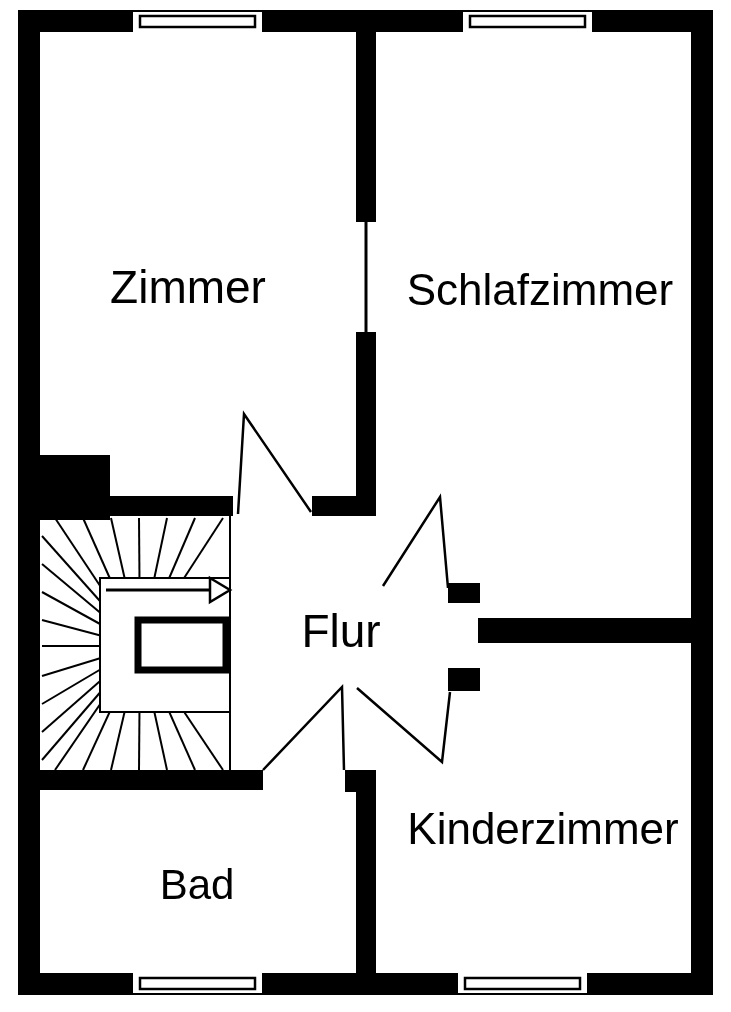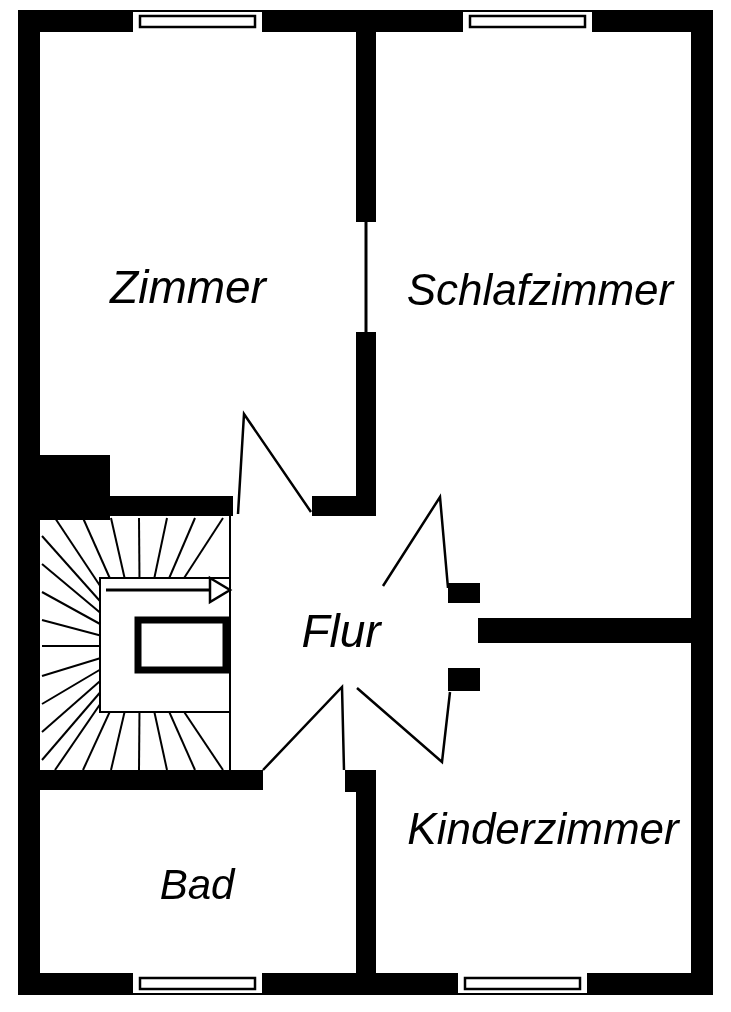--- a/index.html
+++ b/index.html
@@ -2,21 +2,20 @@
 <html><head>
 <meta charset="utf-8">
 <style>
   html, body { margin: 0; padding: 0; background: #ffffff; }
   .stage {
     position: relative;
     width: 731px;
     height: 1012px;
     background: #ffffff;
     font-family: "Liberation Sans", sans-serif;
-    font-style: italic;
   }
   svg { display: block; }
   .wall { fill: #000000; stroke: none; }
   .thinline { stroke: #000000; stroke-width: 3; }
   .winline { stroke: #000000; stroke-width: 2; }
   .winframe { fill: #ffffff; stroke: #000000; stroke-width: 2.5; }
   .stairline { stroke: #000000; stroke-width: 2; }
   .stairbox { fill: #ffffff; stroke: #000000; stroke-width: 2; }
   .stairbox-thick { fill: #ffffff; stroke: #000000; stroke-width: 7; }
   .door { fill: #ffffff; stroke: #000000; stroke-width: 2.5; stroke-linejoin: miter; }

